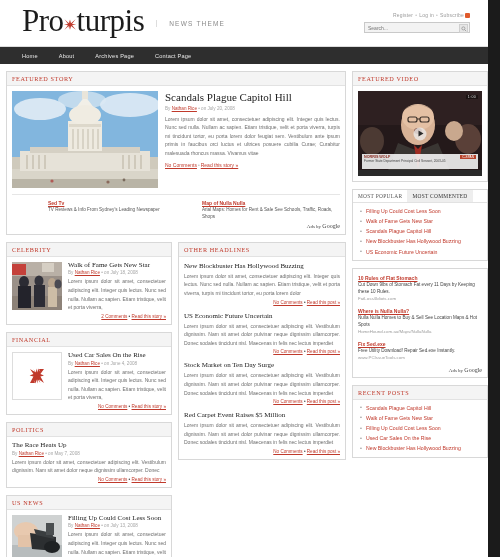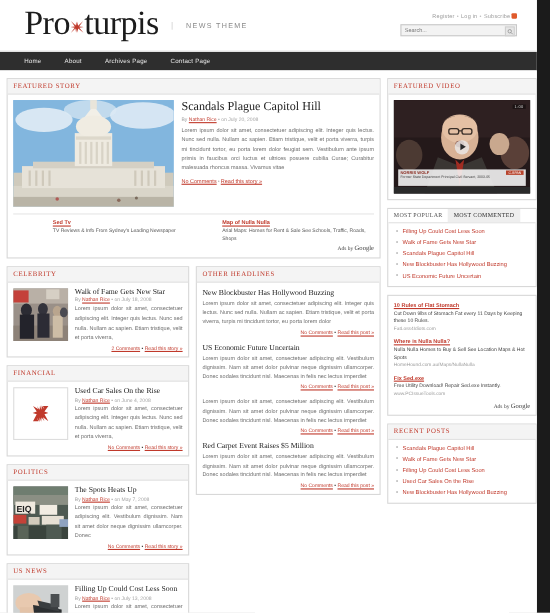--- a/index.html
+++ b/index.html
@@ -346,39 +346,22 @@
                   </div>
                 </div>
               </div>
             </div>
           </div>
 
           <div class="box">
             <div class="box-hd">POLITICS</div>
             <div class="box-bd">
               <div class="cat-item">
-                <div class="cat-thumb">
-                  <svg class="ph" viewBox="0 0 50 48" preserveAspectRatio="none">
-                    <rect width="50" height="48" fill="#4e5a52"></rect>
-                    <rect width="50" height="16" fill="#6f7d70"></rect>
-                    <rect x="0" y="8" width="50" height="9" fill="#8b8f84"></rect>
-                    <rect x="2" y="14" width="18" height="11" fill="#efe9df"></rect>
-                    <text x="3" y="23" font-size="8" font-family="Liberation Sans, sans-serif" font-weight="bold" fill="#222">EIQ</text>
-                    <rect x="24" y="17" width="16" height="9" fill="#f2ece2"></rect>
-                    <rect x="26" y="27" width="20" height="8" fill="#e7e0d4"></rect>
-                    <rect x="0" y="26" width="12" height="8" fill="#c44238"></rect>
-                    <rect x="14" y="28" width="10" height="7" fill="#d2cabb"></rect>
-                    <rect y="36" width="50" height="12" fill="#3a443d"></rect>
-                    <rect x="4" y="36" width="10" height="12" fill="#5a6458"></rect>
-                    <rect x="30" y="35" width="14" height="13" fill="#4e5a52"></rect>
-                    <rect x="42" y="30" width="8" height="7" fill="#8fa3c0"></rect>
-                  </svg>
-                </div>
                 <div class="cat-body">
-                  <h3 class="cat-title">The Spots Heats Up</h3>
+                  <h3 class="cat-title">The Race Heats Up</h3>
                   <div class="byline" style="margin-bottom:2px">
                     <span>By</span>
                     <a href="#">Nathan Rice</a>
                     <span>•</span>
                     <span>on May 7, 2008</span>
                   </div>
                   <div class="para">Lorem ipsum dolor sit amet, consectetuer adipiscing elit. Vestibulum dignissim. Nam sit amet dolor neque dignissim ullamcorper. Donec</div>
                   <div class="cat-links">
                     <a href="#">No Comments</a><span class="sep"> • </span><a href="#">Read this story »</a>
                   </div>
@@ -435,20 +418,21 @@
 
               <div class="hl">
                 <h3 class="hl-title">US Economic Future Uncertain</h3>
                 <div class="para">Lorem ipsum dolor sit amet, consectetuer adipiscing elit. Vestibulum dignissim. Nam sit amet dolor pulvinar neque dignissim ullamcorper. Donec sodales tincidunt nisl. Maecenas in felis nec lectus imperdiet</div>
                 <div class="hl-links">
                   <a href="#">No Comments</a><span class="sep"> • </span><a href="#">Read this post »</a>
                 </div>
               </div>
 
               <div class="hl">
+                <h3 class="hl-title">Stock Market on Ten Day Surge</h3>
                 <div class="para">Lorem ipsum dolor sit amet, consectetuer adipiscing elit. Vestibulum dignissim. Nam sit amet dolor pulvinar neque dignissim ullamcorper. Donec sodales tincidunt nisl. Maecenas in felis nec lectus imperdiet</div>
                 <div class="hl-links">
                   <a href="#">No Comments</a><span class="sep"> • </span><a href="#">Read this post »</a>
                 </div>
               </div>
 
               <div class="hl">
                 <h3 class="hl-title">Red Carpet Event Raises $5 Million</h3>
                 <div class="para">Lorem ipsum dolor sit amet, consectetuer adipiscing elit. Vestibulum dignissim. Nam sit amet dolor pulvinar neque dignissim ullamcorper. Donec sodales tincidunt nisl. Maecenas in felis nec lectus imperdiet</div>
                 <div class="hl-links">

